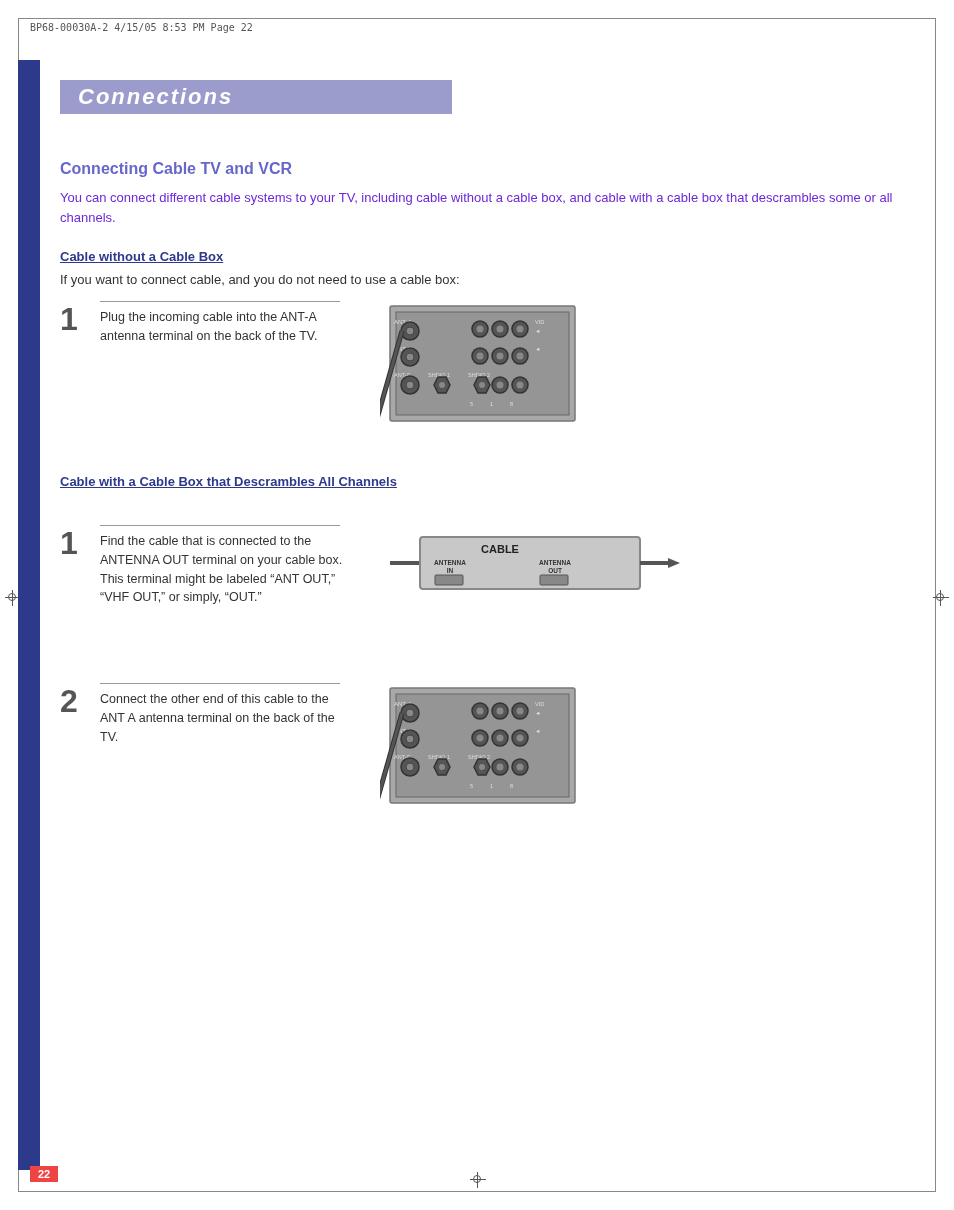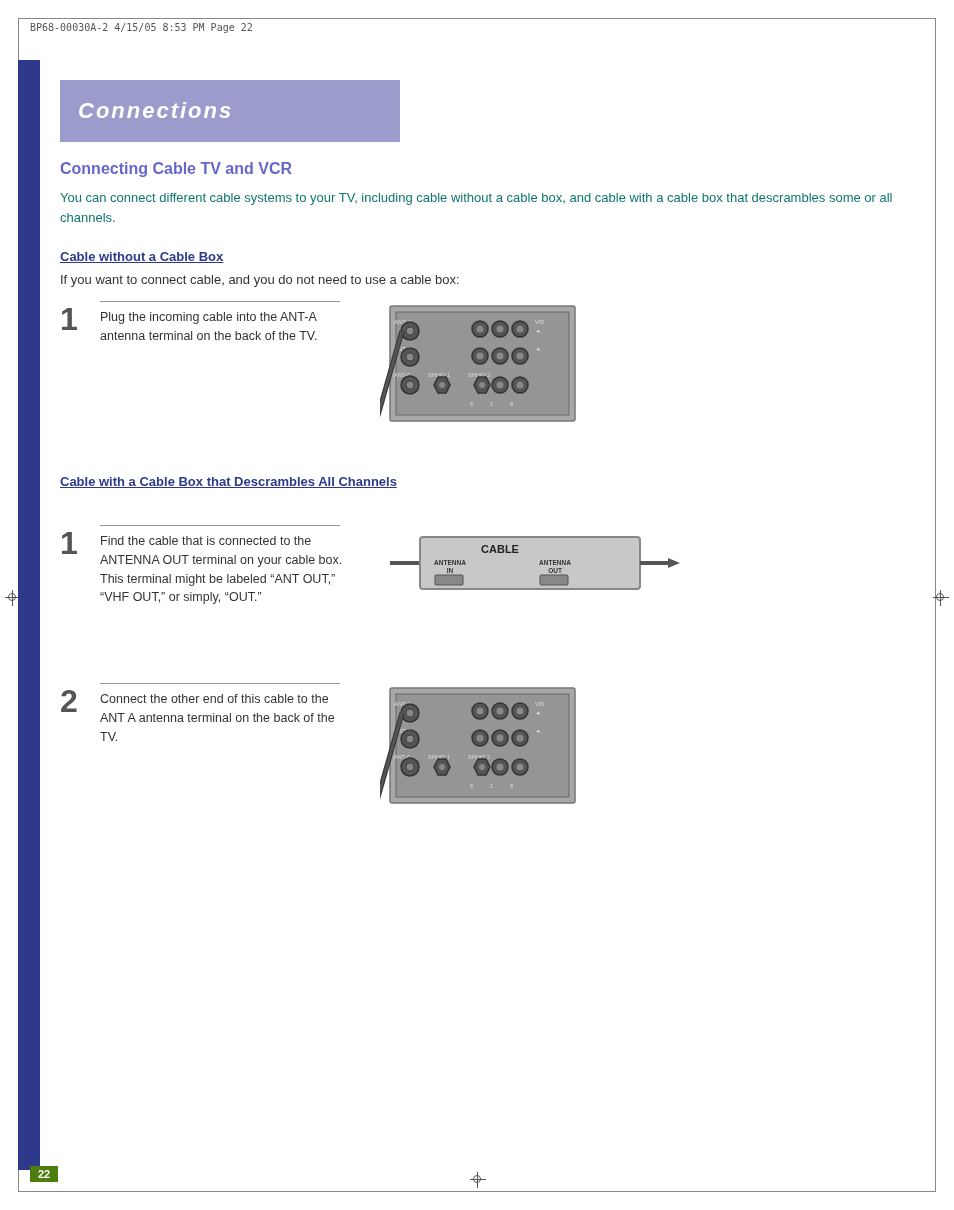--- a/index.html
+++ b/index.html
@@ -56,23 +56,23 @@
       width: 22px;
       bottom: 40px;
       background: #2d3a8c;
     }
 
     
     .title-banner {
       position: absolute;
       top: 80px;
       left: 60px;
-      width: 340px;
+      width: 392px;
       background: #9b9bcc;
-      padding: 18px 18px;
+      padding: 4px 18px;
     }
     .title-banner h1 {
       color: #fff;
       font-size: 22px;
       font-style: italic;
       font-weight: bold;
       letter-spacing: 2px;
     }
 
     
@@ -86,21 +86,21 @@
     
     .section-title {
       color: #6666cc;
       font-size: 16px;
       font-weight: bold;
       margin-bottom: 10px;
     }
 
     .intro-text {
       font-size: 13px;
-      color: #0f766e;
+      color: #6d28d9;
       line-height: 1.5;
       margin-bottom: 22px;
     }
 
     
     .subsection-title {
       color: #2d3a8c;
       font-size: 13px;
       font-weight: bold;
       text-decoration: underline;
@@ -147,21 +147,21 @@
     .step-image {
       margin-left: 30px;
       flex-shrink: 0;
     }
 
     
     .page-number {
       position: absolute;
       bottom: 28px;
       left: 30px;
-      background: #4d7c0f;
+      background: #ef4444;
       color: #fff;
       font-size: 11px;
       font-weight: bold;
       padding: 2px 8px;
       margin-top: 16px;
     }
 
     
     .reg-mark {
       position: absolute;

